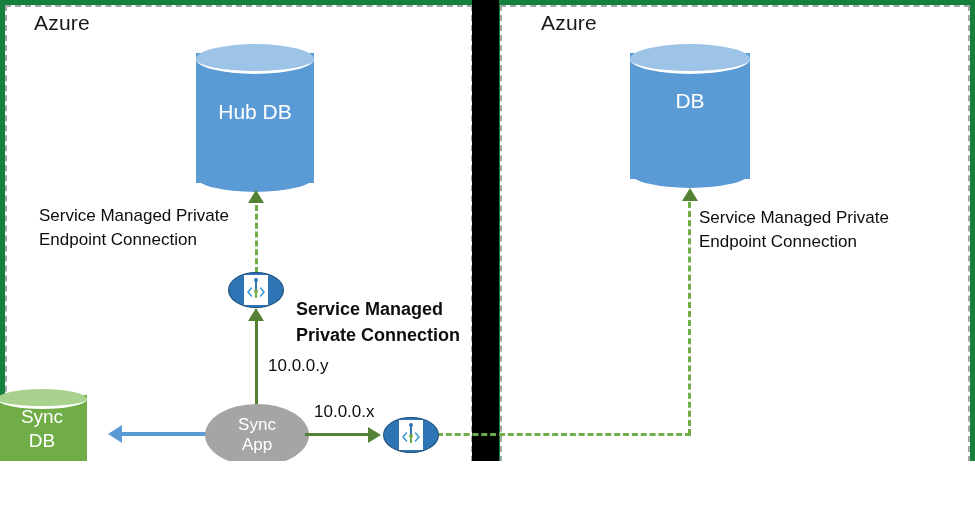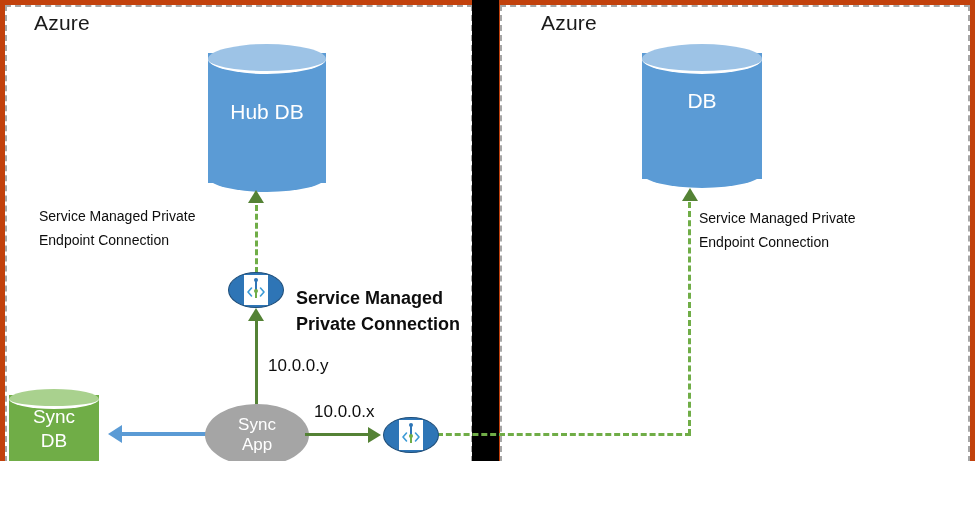--- a/index.html
+++ b/index.html
@@ -5,21 +5,21 @@
 <style>
   html, body {
     margin: 0;
     padding: 0;
     background: #ffffff;
   }
   #canvas {
     position: relative;
     width: 975px;
     height: 461px;
-    background: #c2410c;
+    background: #15803d;
     font-family: "Liberation Sans", sans-serif;
     overflow: hidden;
     text-decoration: underline;
   }
 
   
   .azure-box {
     position: absolute;
     border: 2px dashed #a6a6a6;
     background: #ffffff;
@@ -44,21 +44,20 @@
     left: 472px;
     top: 0;
     width: 27px;
     height: 508px;
     background: #000000;
   }
 
   
   .cylinder {
     position: absolute;
-    margin-left: 12px;
   }
   .cyl-body {
     position: absolute;
     left: 0;
     top: 9px;
     width: 100%;
     height: calc(100% - 18px);
     border-radius: 0;
   }
   .cyl-top {
@@ -188,31 +187,31 @@
     width: 0; height: 0;
     border-top: 9px solid transparent;
     border-bottom: 9px solid transparent;
     border-right: 14px solid #5B9BD5;
   }
   .line-blue { position: absolute; height: 4px; background: #5B9BD5; }
 
   
   .anno {
     position: absolute;
-    font-size: 14px;
+    font-size: 17px;
     line-height: 24px;
     color: #0d0d0d;
     white-space: nowrap;
   }
   .anno-bold { font-weight: bold; font-size: 18px; line-height: 26px; }
   .ip-label { position: absolute; font-size: 17px; color: #0d0d0d; white-space: nowrap; }
 
   #anno-hub-conn    { left: 39px;  top: 204px; }
   #anno-member-conn { left: 699px; top: 206px; }
-  #anno-smpe        { left: 296px; top: 285px; }
+  #anno-smpe        { left: 296px; top: 296px; }
   #ip-y             { left: 268px; top: 356px; }
   #ip-x             { left: 314px; top: 402px; }
 </style>
 </head>
 <body>
 
 <div id="canvas">
 
   <div class="azure-box" id="azure-box-left"></div>
   <div class="azure-box" id="azure-box-right"></div>

